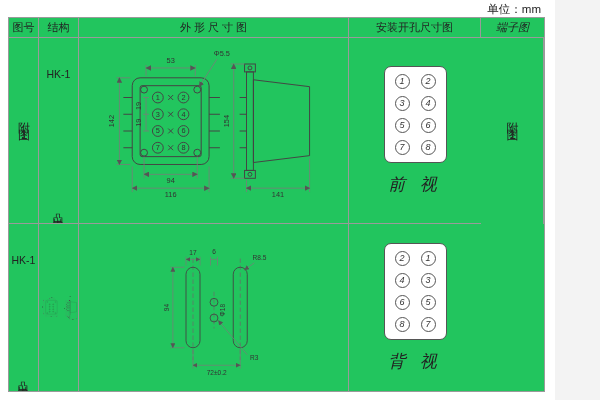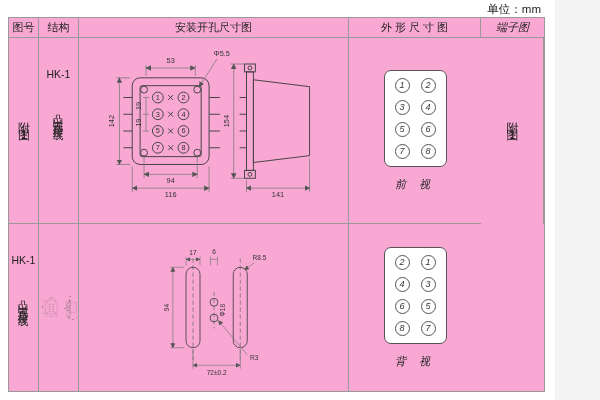--- a/index.html
+++ b/index.html
@@ -2,62 +2,62 @@
 <html><head>
 <meta charset="utf-8">
 <style>
   * { box-sizing: border-box; margin: 0; padding: 0; }
   body { background: #f3f3f3; font-family: "Liberation Sans", "DejaVu Sans", sans-serif; }
   .sheet { position: relative; width: 555px; height: 400px; background: #ffffff; color: #333; overflow: hidden; }
   .unit { position: absolute; top: 2px; right: 14px; font-size: 11.5px; color: #222; }
   .tbl { position: absolute; left: 8px; top: 17px; right: 10px; bottom: 8px;
          border: 1px solid #9a9a9a; display: grid;
          grid-template-columns: 30px 40px 270px 132px 1fr;
-         grid-template-rows: 20px 186px 1fr; background: #f9a8d4; }
+         grid-template-rows: 20px 186px 1fr; background: #22c55e; }
   .cell { border-right: 1px solid #9a9a9a; border-bottom: 1px solid #9a9a9a;
           display: flex; align-items: center; justify-content: center; overflow: hidden; }
   .cell.last { border-right: none; font-style: italic; }
   .cell.bottom { border-bottom: none; }
   .hdr { font-size: 11px; color: #222; }
   .vtext { writing-mode: vertical-lr; text-orientation: upright; font-size: 12px; letter-spacing: 8px; color: #222; }
-  .structcell { flex-direction: column; justify-content: flex-start; padding-top: 30px; gap: 26px; }
+  .structcell { flex-direction: column; justify-content: space-between; padding-top: 30px; gap: 26px; }
   .model { font-size: 10.5px; color: #222; }
   .structdesc { writing-mode: vertical-lr; text-orientation: upright; font-size: 10.5px; letter-spacing: 3px; color: #222; }
   svg { display: block; }
   .draw { stroke: #444; stroke-width: 1; fill: none; }
   .dim { stroke: #7a7a7a; stroke-width: 0.8; fill: none; }
   .dash { stroke: #6a6a6a; stroke-width: 0.8; fill: none; stroke-dasharray: 5 3; }
   svg text { fill: #333; stroke: none; font-size: 7.5px; text-anchor: middle; font-family: "Liberation Sans", "DejaVu Sans", sans-serif; }
   .term-wrap { display: flex; flex-direction: column; align-items: center; }
   .term-box { border: 1px solid #555; border-radius: 7px; padding: 7px 10px; display: flex; gap: 11px; background: #fff; }
   .term-col { display: flex; flex-direction: column; gap: 7px; }
   .term-circle { width: 15px; height: 15px; border: 1px solid #555; border-radius: 50%;
                  font-size: 9px; display: flex; align-items: center; justify-content: center; color: #333; }
-  .term-view { margin-top: 10px; font-size: 11px; letter-spacing: 5px; color: #222; }
+  .term-view { margin-top: 10px; font-size: 17px; letter-spacing: 5px; color: #222; }
 </style>
 </head>
 <body>
 
 <svg width="0" height="0" style="position:absolute">
   <defs>
     <marker id="arr" viewBox="0 0 10 10" refX="9" refY="5" markerWidth="7" markerHeight="7" orient="auto-start-reverse">
       <path d="M0,0 L10,5 L0,10 z" fill="#555"></path>
     </marker>
   </defs>
 </svg>
 
 <div class="sheet">
   <div class="unit">单位：mm</div>
 
   <div class="tbl">
 
     <div class="cell hdr">图号</div>
     <div class="cell hdr">结构</div>
+    <div class="cell hdr">外 形 尺 寸 图</div>
     <div class="cell hdr">安装开孔尺寸图</div>
-    <div class="cell hdr">外 形 尺 寸 图</div>
     <div class="cell hdr last">端子图</div>
 
     <div class="cell">
       <span class="vtext">附图1</span>
     </div>
 
     <div class="cell structcell">
       <span class="model">HK-1</span>
       <span class="structdesc">凸出式前接线</span>
     </div>

